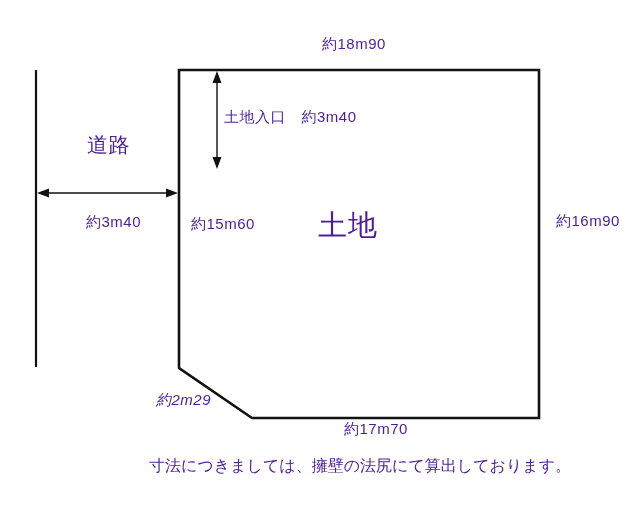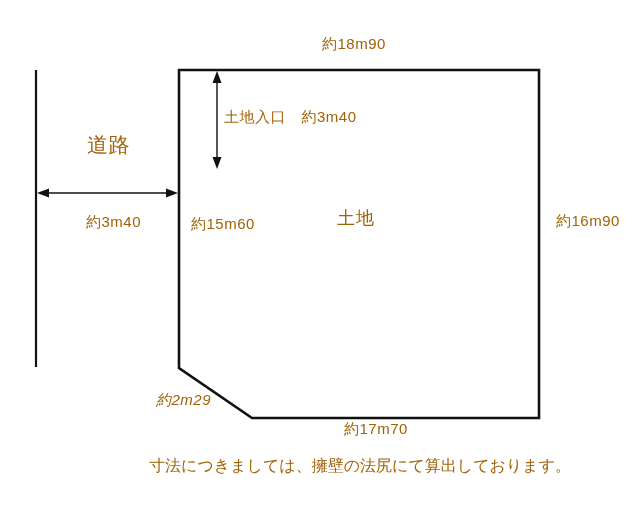--- a/index.html
+++ b/index.html
@@ -19,31 +19,31 @@
   .diagram-svg {
     position: absolute;
     left: 0;
     top: 0;
     width: 640px;
     height: 513px;
   }
   .label {
     position: absolute;
     white-space: pre;
-    color: #a16207;
+    color: #4c1d95;
     font-size: 15px;
     letter-spacing: 0.5px;
     line-height: 1.2;
   }
   .label-top-side    { left: 322px; top: 35px; }
   .label-entrance    { left: 224px; top: 108px; text-align: center; }
   .label-road        { left: 87px;  top: 132px; font-size: 21px; }
   .label-road-width  { left: 86px;  top: 202px; margin-top: 11px; }
   .label-left-side   { left: 191px; top: 215px; }
-  .label-land        { left: 337px; top: 208px; font-size: 18px; letter-spacing: 1px; }
+  .label-land        { left: 318px; top: 208px; font-size: 29px; letter-spacing: 1px; }
   .label-right-side  { left: 556px; top: 212px; }
   .label-corner-cut  { left: 156px; top: 391px; font-style: italic; }
   .label-bottom-side { left: 344px; top: 420px; }
   .label-footnote    { left: 149px; top: 456px; font-size: 16px; letter-spacing: 0px; }
 </style>
 </head>
 <body>
 
 <div class="canvas">
 

